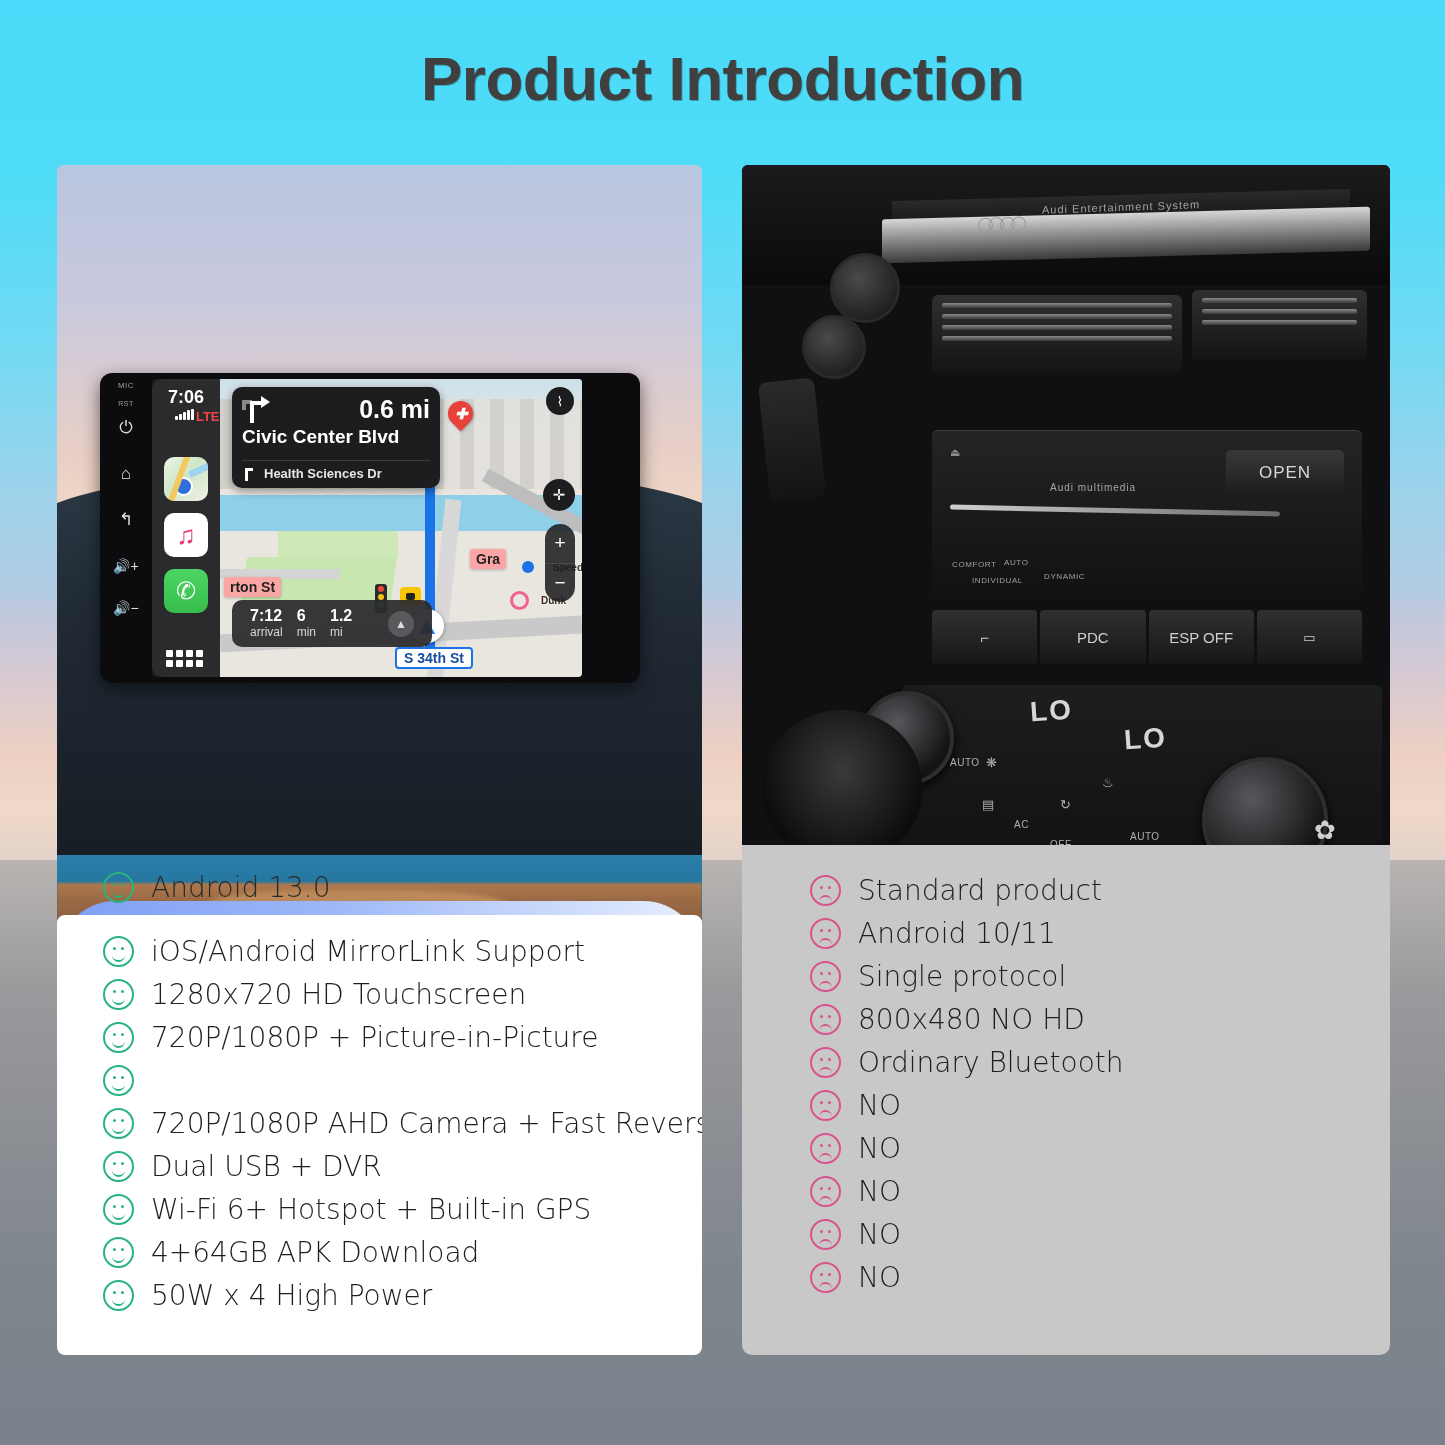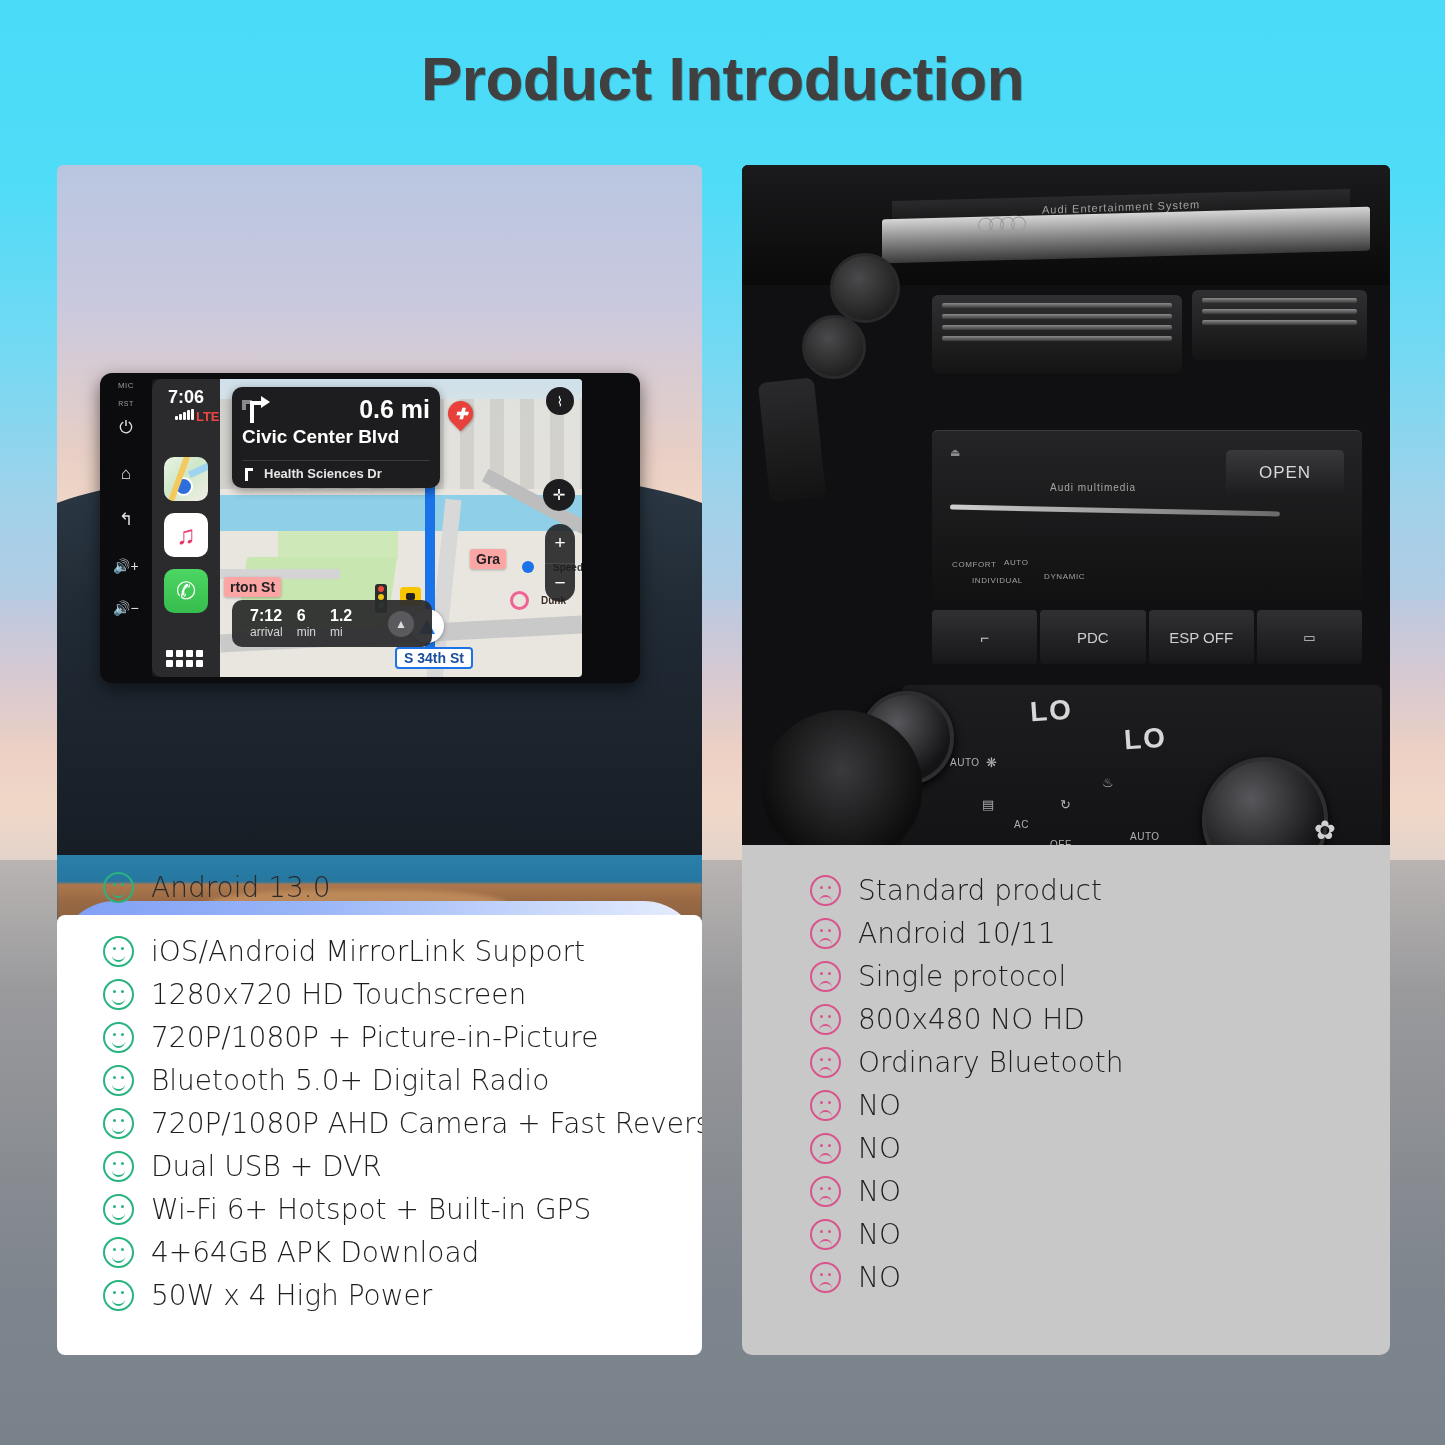--- a/index.html
+++ b/index.html
@@ -546,21 +546,20 @@
           <span class="mouth"></span>
         </div>
         <div class="ftxt">720P/1080P + Picture-in-Picture</div>
       </div>
       <div class="frow">
         <div class="face face-ok">
           <span class="eye l"></span>
           <span class="eye r"></span>
           <span class="mouth"></span>
         </div>
-        <div class="ftxt">Bluetooth 5.0+ Digital Radio</div>
       </div>
       <div class="frow">
         <div class="face face-ok">
           <span class="eye l"></span>
           <span class="eye r"></span>
           <span class="mouth"></span>
         </div>
         <div class="ftxt">720P/1080P AHD Camera + Fast Reverse</div>
       </div>
       <div class="frow">

